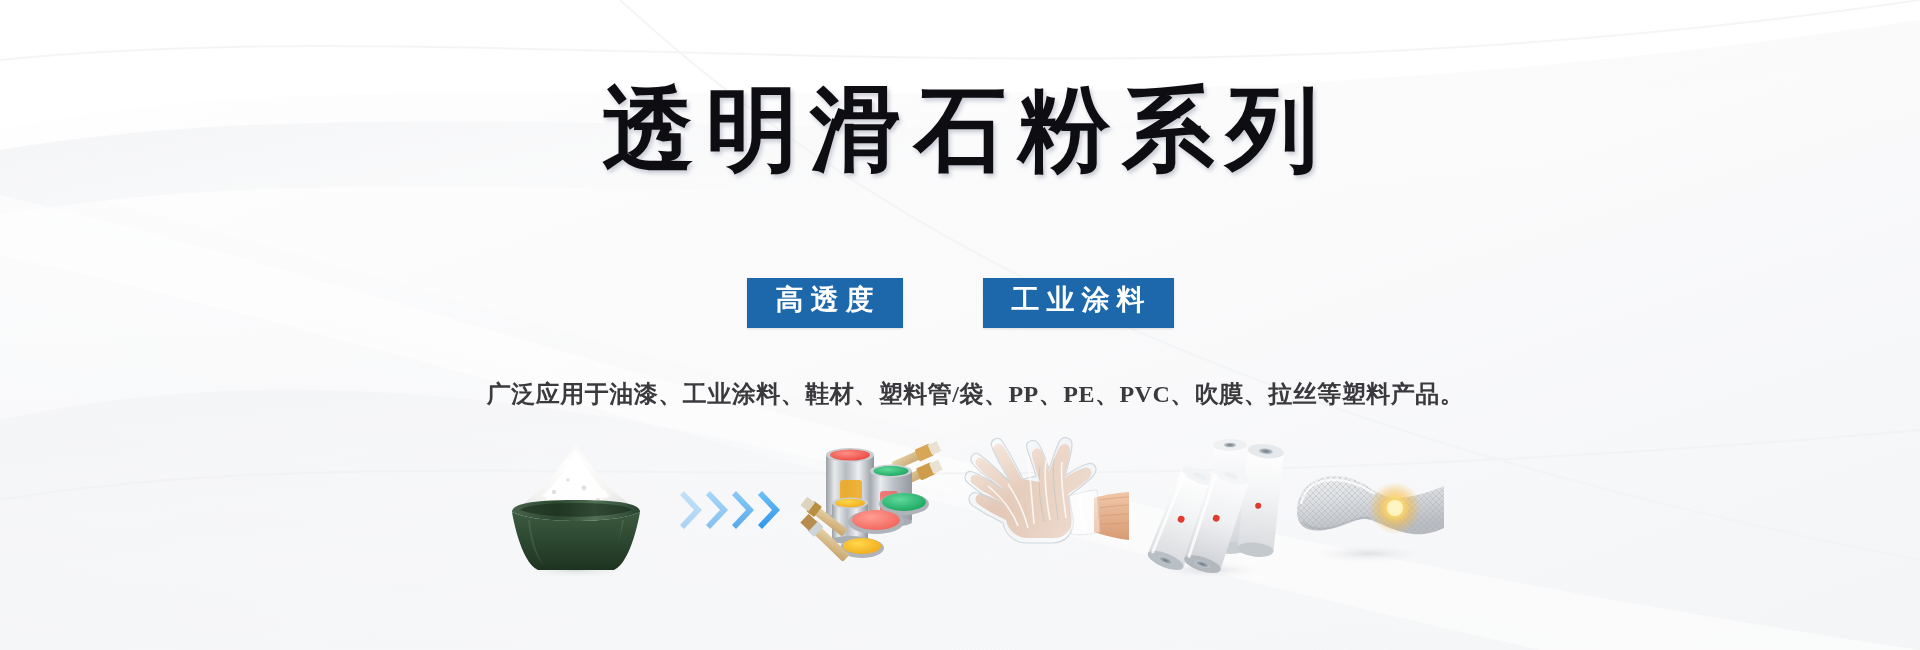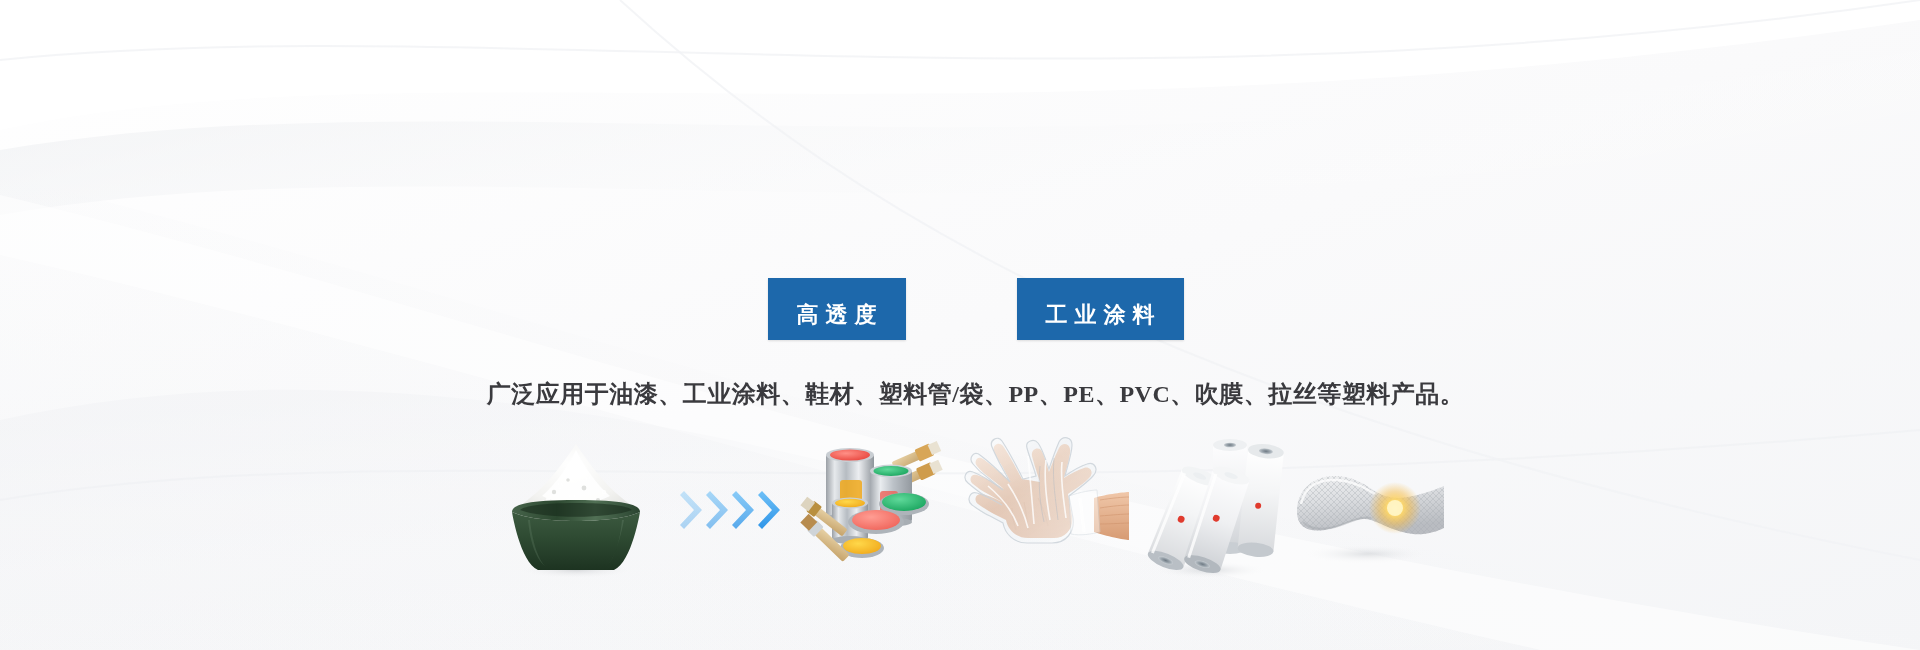--- a/index.html
+++ b/index.html
@@ -50,29 +50,28 @@
     top:278px; left:0; width:1920px;
     display:flex;
     justify-content:center;
     align-items:center;
     gap:80px;
   }
   .tag {
     background:#1d68ab;
     color:#ffffff;
     font-family:"Liberation Serif","DejaVu Serif",serif;
-    font-size:22px;
+    font-size:28px;
     font-weight:bold;
     letter-spacing:7px;
     text-indent:7px;
     line-height:1;
-    padding:26px 22px 14px 22px;
+    padding:8px 22px 14px 22px;
     white-space:nowrap;
     box-shadow:0 1px 2px rgba(0,0,0,0.12);
-    margin-left:31px;
   }
 
   
   .desc {
     position:absolute;
     top:378px; left:0; width:1920px;
     text-align:center;
     font-family:"Liberation Serif","DejaVu Serif",serif;
     font-size:24px;
     font-weight:bold;
@@ -148,20 +147,23 @@
     <path d="M0,175 C520,300 900,470 1920,640 L1920,650 L0,650 Z" fill="url(#sw2)" opacity="0.45"></path>
     <path d="M0,195 C540,325 920,500 1920,650 L1920,650 L1540,650 C880,500 420,350 0,255 Z" fill="#ffffff" opacity="0.55"></path>
 
     <path d="M0,420 C360,340 760,430 1180,560 C1450,645 1700,660 1920,600 L1920,650 L0,650 Z" fill="url(#sw3)" opacity="0.5"></path>
 
     <path d="M0,60 C500,10 1100,120 1920,0" fill="none" stroke="#eceef1" stroke-width="2" opacity="0.6"></path>
     <path d="M0,500 C420,430 900,520 1920,430" fill="none" stroke="#f0f1f3" stroke-width="2" opacity="0.7"></path>
     <path d="M620,0 C860,220 1200,420 1920,560" fill="none" stroke="#f1f2f5" stroke-width="2" opacity="0.8"></path>
   </svg>
 
+  <div class="title-wrap">
+    <h1 class="main-title">透明滑石粉系列</h1>
+  </div>
 
   <div class="tags">
     <span class="tag">高透度</span>
     <span class="tag">工业涂料</span>
   </div>
 
   <div class="desc">广泛应用于油漆、工业涂料、鞋材、塑料管/袋、PP、PE、PVC、吹膜、拉丝等塑料产品。</div>
 
   <div class="products">
 

